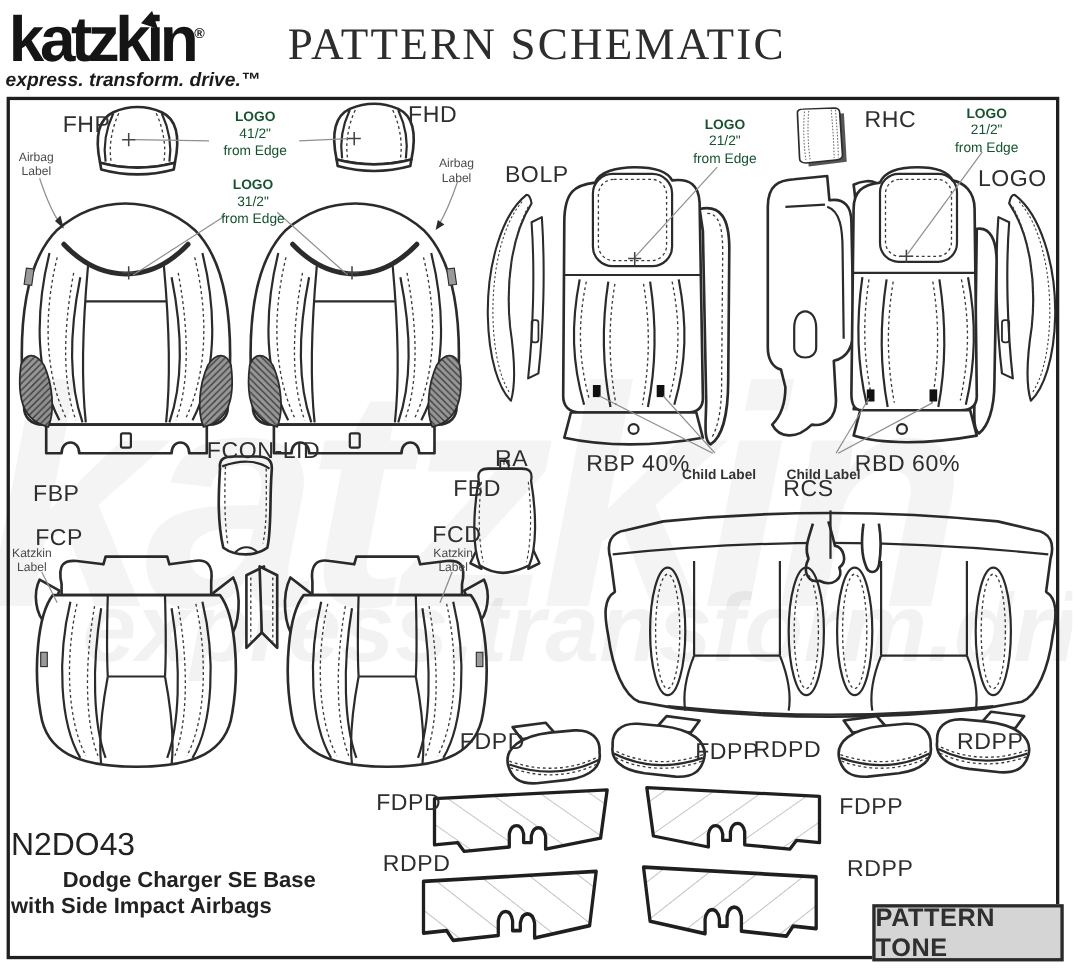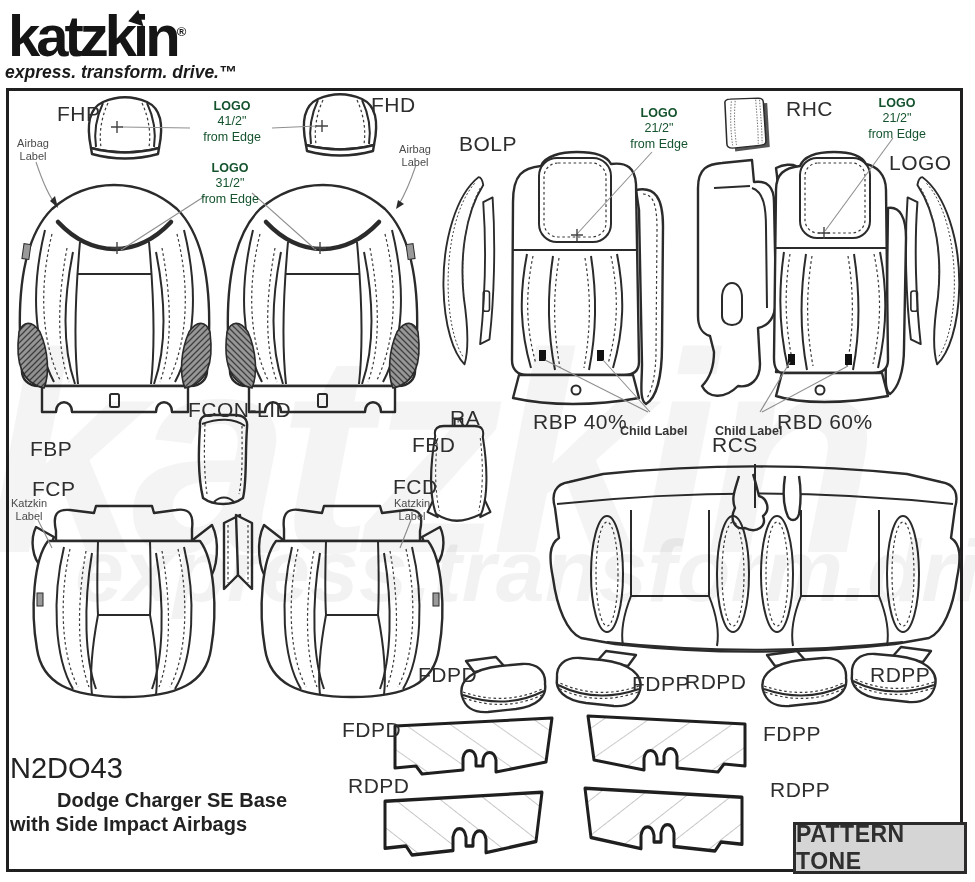--- a/index.html
+++ b/index.html
@@ -42,20 +42,21 @@
          font-size:23px;font-weight:700;color:#2f2f2f;letter-spacing:.5px;}
 </style>
 </head>
 <body>
 
 <div id="stage">
 
   <div class="brand"><span>katzkin</span><sup>®</sup></div>
   <div class="brand-tri"></div>
   <div class="tagline">express. transform. drive.™</div>
+  <div class="title">PATTERN SCHEMATIC</div>
 
   <div class="frame"></div>
 
   <svg class="art" width="975" height="882" viewBox="0 0 975 882">
     <defs>
       <pattern id="hatch" patternUnits="userSpaceOnUse" width="26" height="26" patternTransform="rotate(-55)">
         <rect width="26" height="26" fill="#ffffff"></rect>
         <line x1="0" y1="0" x2="0" y2="26" stroke="#a8a8a8" stroke-width="1.2"></line>
       </pattern>
       <pattern id="dkt" patternUnits="userSpaceOnUse" width="6" height="6">
@@ -287,21 +288,21 @@
         <path d="M818,233 H830 M824,227 V239"></path>
       </g>
     </g>
   </svg>
 
   <div class="wm1">katzkin</div>
   <div class="wm2">express.transform.dri</div>
 
   <div class="lbl" style="left:57px;top:102px">FHP</div>
   <div class="lbl" style="left:371px;top:93px">FHD</div>
-  <div class="lbl" style="left:459px;top:132px">BOLP</div>
+  <div class="lbl" style="left:459px;top:147px">BOLP</div>
   <div class="lbl" style="left:786px;top:97px">RHC</div>
   <div class="lbl" style="left:889px;top:151px">LOGO</div>
   <div class="lbl" style="left:30px;top:437px">FBP</div>
   <div class="lbl" style="left:412px;top:433px">FBD</div>
   <div class="lbl" style="left:188px;top:398px">FCON-LID</div>
   <div class="lbl" style="left:32px;top:477px">FCP</div>
   <div class="lbl" style="left:393px;top:475px">FCD</div>
   <div class="lbl" style="left:450px;top:406px">RA</div>
   <div class="lbl" style="left:533px;top:410px">RBP 40%</div>
   <div class="lbl" style="left:777px;top:410px">RBD 60%</div>

